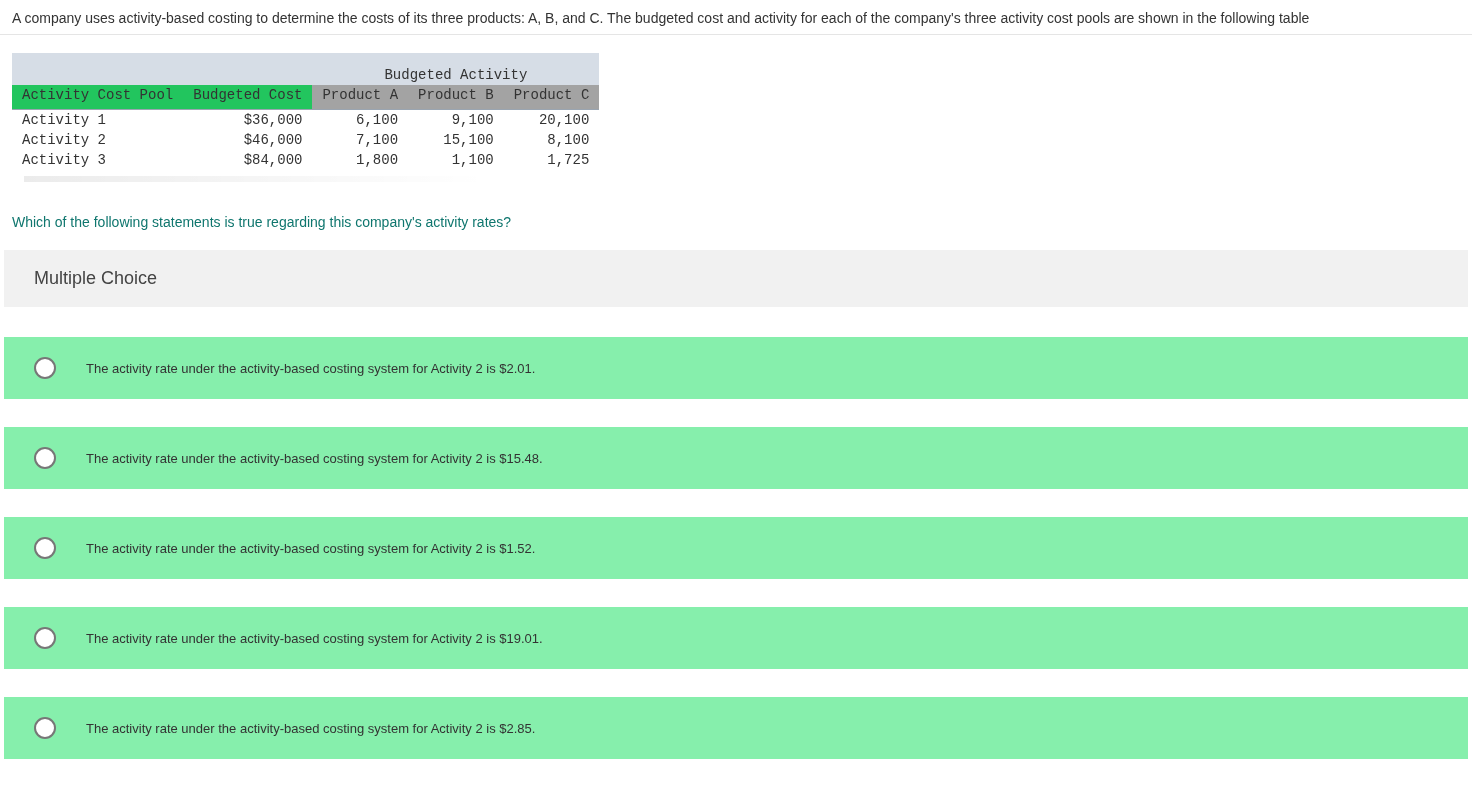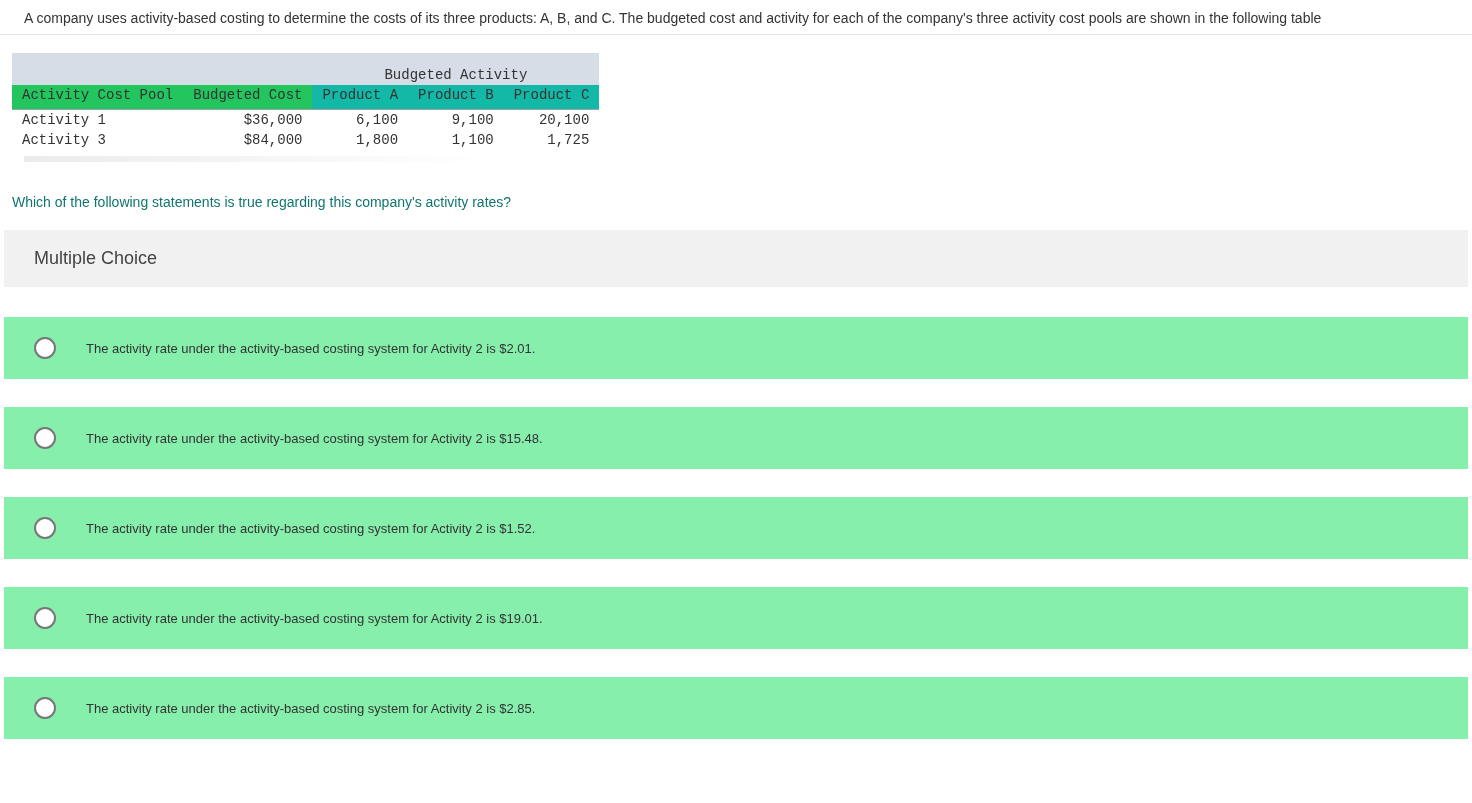--- a/index.html
+++ b/index.html
@@ -5,21 +5,21 @@
   * { box-sizing: border-box; }
   body {
     margin: 0;
     padding: 0;
     font-family: Arial, Helvetica, sans-serif;
     font-size: 14px;
     color: #333;
     background: #fff;
   }
   .question-text {
-    padding: 10px 12px 8px 24px;
+    padding: 10px 12px 8px 12px;
     font-size: 14px;
     color: #333;
     border-bottom: 1px solid #e5e5e5;
   }
   .table-wrap {
     padding: 18px 12px 10px 12px;
     overflow-x: auto;
   }
   table.data {
     border-collapse: collapse;
@@ -32,21 +32,21 @@
     text-align: left;
     white-space: nowrap;
   }
   table.data thead tr.hdr1 th {
     background: #d6dde6;
     font-weight: normal;
     text-align: center;
     padding-top: 14px;
   }
   table.data thead tr.hdr2 th {
-    background: #14b8a6;
+    background: #a3a3a3;
     font-weight: normal;
     border-bottom: 1px solid #9aa5b1;
     padding-bottom: 6px;
   }
   table.data thead tr.hdr2 th.blank-top {
     background: #22c55e;
   }
   table.data .num { text-align: right; }
   .scroll-shadow {
     height: 6px;
@@ -110,20 +110,27 @@
     </thead>
     <tbody>
       <tr>
         <td>Activity 1</td>
         <td class="num">$36,000</td>
         <td class="num">6,100</td>
         <td class="num">9,100</td>
         <td class="num">20,100</td>
       </tr>
       <tr>
+        <td>Activity 2</td>
+        <td class="num">$46,000</td>
+        <td class="num">7,100</td>
+        <td class="num">15,100</td>
+        <td class="num">8,100</td>
+      </tr>
+      <tr>
         <td>Activity 3</td>
         <td class="num">$84,000</td>
         <td class="num">1,800</td>
         <td class="num">1,100</td>
         <td class="num">1,725</td>
       </tr>
     </tbody>
   </table>
   <div class="scroll-shadow"></div>
 </div>

